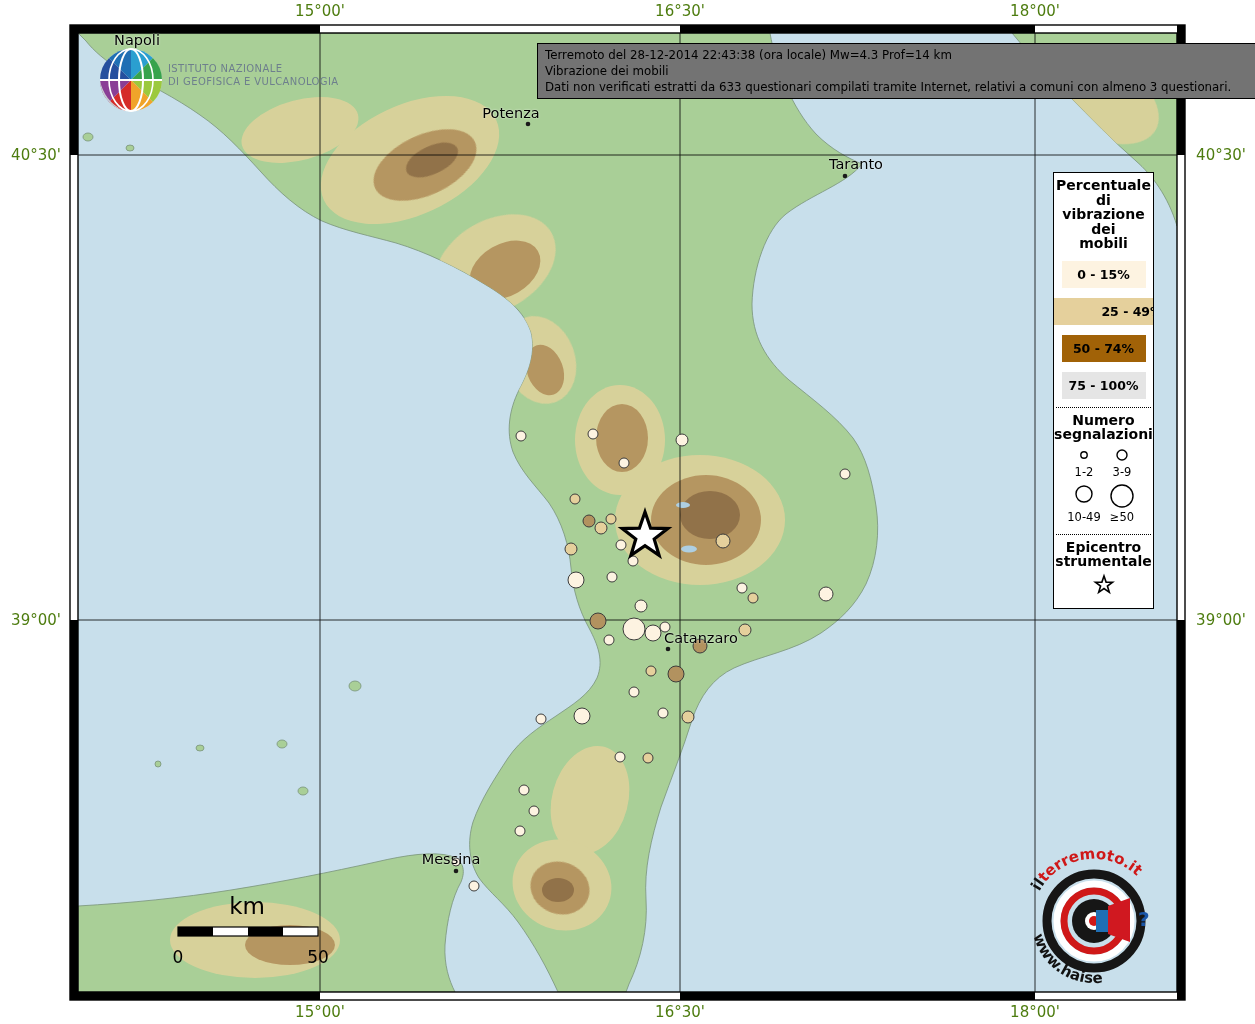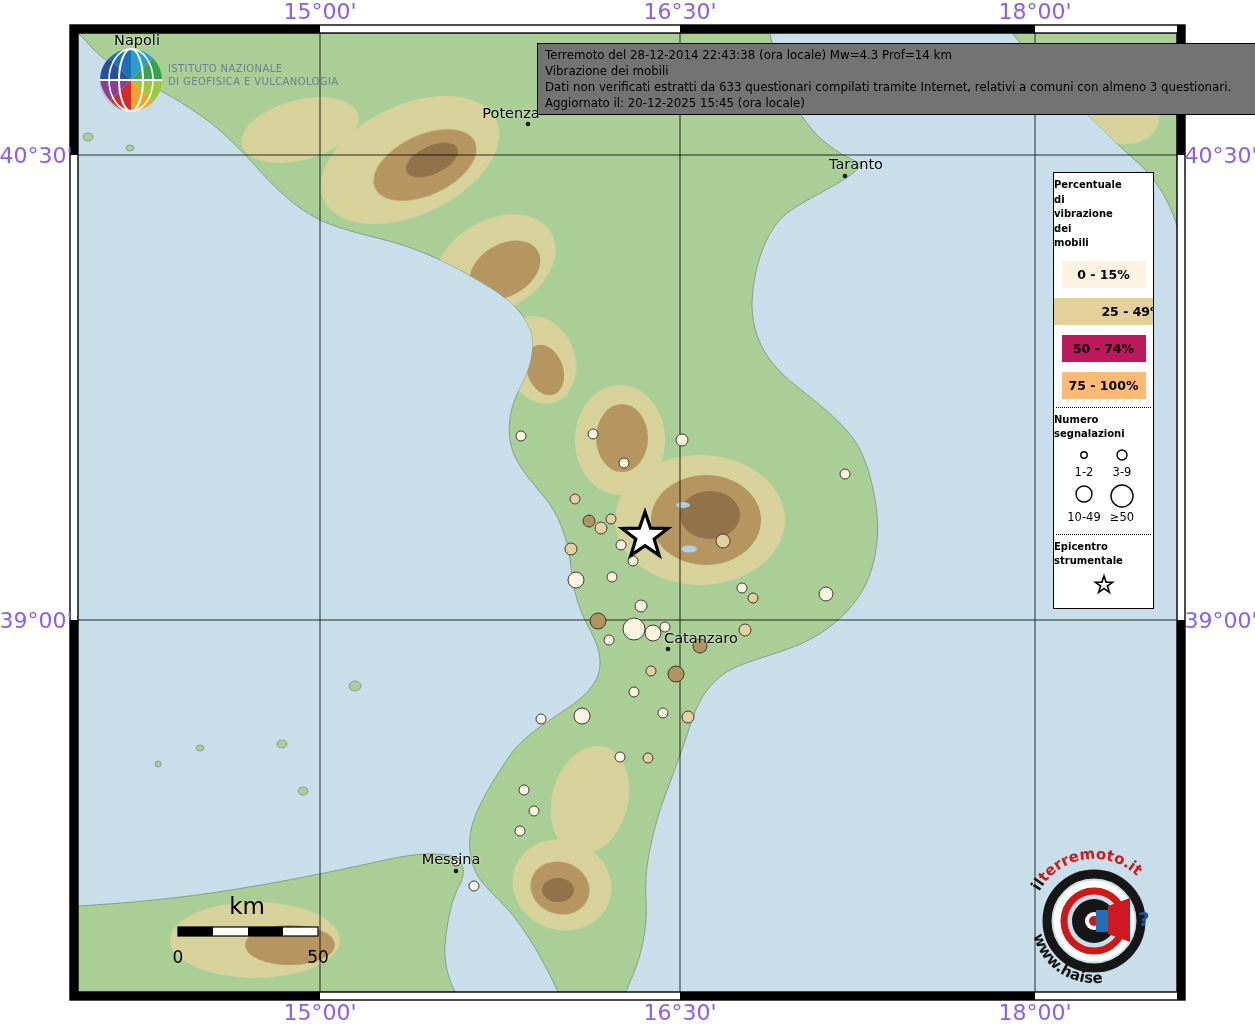--- a/index.html
+++ b/index.html
@@ -1,34 +1,34 @@
 <!DOCTYPE html>
 <html><head>
 <meta charset="utf-8">
 <style>
   html,body{margin:0;padding:0;background:#fff;}
   .stage{position:relative;width:1255px;height:1024px;background:#ffffff;
          font-family:"DejaVu Sans",sans-serif;overflow:hidden;}
   svg.map{position:absolute;left:0;top:0;z-index:0;}
   .overlay{position:absolute;left:0;top:0;width:1255px;height:1024px;z-index:2;}
 
-  .axis-label{position:absolute;transform:translate(-50%,-50%);font-size:22px;color:#8b5cf6;
+  .axis-label{position:absolute;transform:translate(-50%,-50%);font-size:15px;color:#4d7c0f;
               white-space:nowrap;}
 
   .infobox{position:absolute;left:537px;top:43px;width:727px;background:#737373;
            border:1px solid #000;padding:3px 7px;font-size:11.8px;line-height:16px;
            box-sizing:border-box;color:#000;}
   .infobox div{white-space:nowrap;overflow:hidden;}
 
   .ingv-text{position:absolute;left:168px;top:62px;color:#6e7f8d;font-size:10px;
              letter-spacing:.4px;line-height:13px;}
 
   .legend{position:absolute;left:1053px;top:172px;width:101px;height:437px;background:#fff;
           border:1px solid #000;box-sizing:border-box;overflow:hidden;color:#000;}
-  .leg-title{font-weight:bold;font-size:10px;white-space:pre-line;
+  .leg-title{font-weight:bold;font-size:14px;text-align:center;white-space:pre-line;
              line-height:14.5px;margin-top:5px;}
   .swatch{width:84px;height:27px;margin:10px auto 0;text-align:center;line-height:27px;
           font-weight:bold;font-size:12.5px;}
   .leg-div{border-top:1px dotted #000;margin:8px 2px 0;}
   .leg-svg{display:block;margin:0 auto;}
   .lg-txt{font-family:"DejaVu Sans",sans-serif;font-size:11.5px;fill:#000;}
 
   .city{position:absolute;transform:translate(-50%,-50%);font-size:14.5px;color:#000;
         white-space:nowrap;text-shadow:0 0 2px rgba(255,255,255,.85);}
 
@@ -238,33 +238,32 @@
 
     <div class="ingv-text">
       <div>ISTITUTO NAZIONALE</div>
       <div>DI GEOFISICA E VULCANOLOGIA</div>
     </div>
 
     <div class="infobox">
       <div>Terremoto del 28-12-2014 22:43:38 (ora locale) Mw=4.3 Prof=14 km</div>
       <div>Vibrazione dei mobili</div>
       <div>Dati non verificati estratti da 633 questionari compilati tramite Internet, relativi a comuni con almeno 3 questionari.</div>
-      <div>Aggiornato il: 20-12-2025 15:45 (ora locale)</div>
     </div>
 
     <div class="legend">
       <div class="leg-title">Percentuale
 di
 vibrazione
 dei
 mobili</div>
       <div class="swatch" style="background: rgb(253, 243, 225);">0 - 15%</div>
       <div class="swatch" style="background: rgb(229, 208, 156); padding-left: 36px;">25 - 49%</div>
-      <div class="swatch" style="background: #be185d;">50 - 74%</div>
-      <div class="swatch" style="background: #fdba74;">75 - 100%</div>
+      <div class="swatch" style="background: #a16207;">50 - 74%</div>
+      <div class="swatch" style="background: #e5e5e5;">75 - 100%</div>
       <div class="leg-div"></div>
       <div class="leg-title">Numero
 segnalazioni</div>
       <svg class="leg-svg" width="95" height="84">
         <circle cx="28" cy="13" r="3.2" fill="#fff" stroke="#000" stroke-width="1.4"></circle>
         <circle cx="66" cy="13" r="5" fill="#fff" stroke="#000" stroke-width="1.4"></circle>
         <text class="lg-txt" x="28" y="34" text-anchor="middle">1-2</text>
         <text class="lg-txt" x="66" y="34" text-anchor="middle">3-9</text>
         <circle cx="28" cy="52" r="8" fill="#fff" stroke="#000" stroke-width="1.4"></circle>
         <circle cx="66" cy="54" r="11" fill="#fff" stroke="#000" stroke-width="1.4"></circle>

